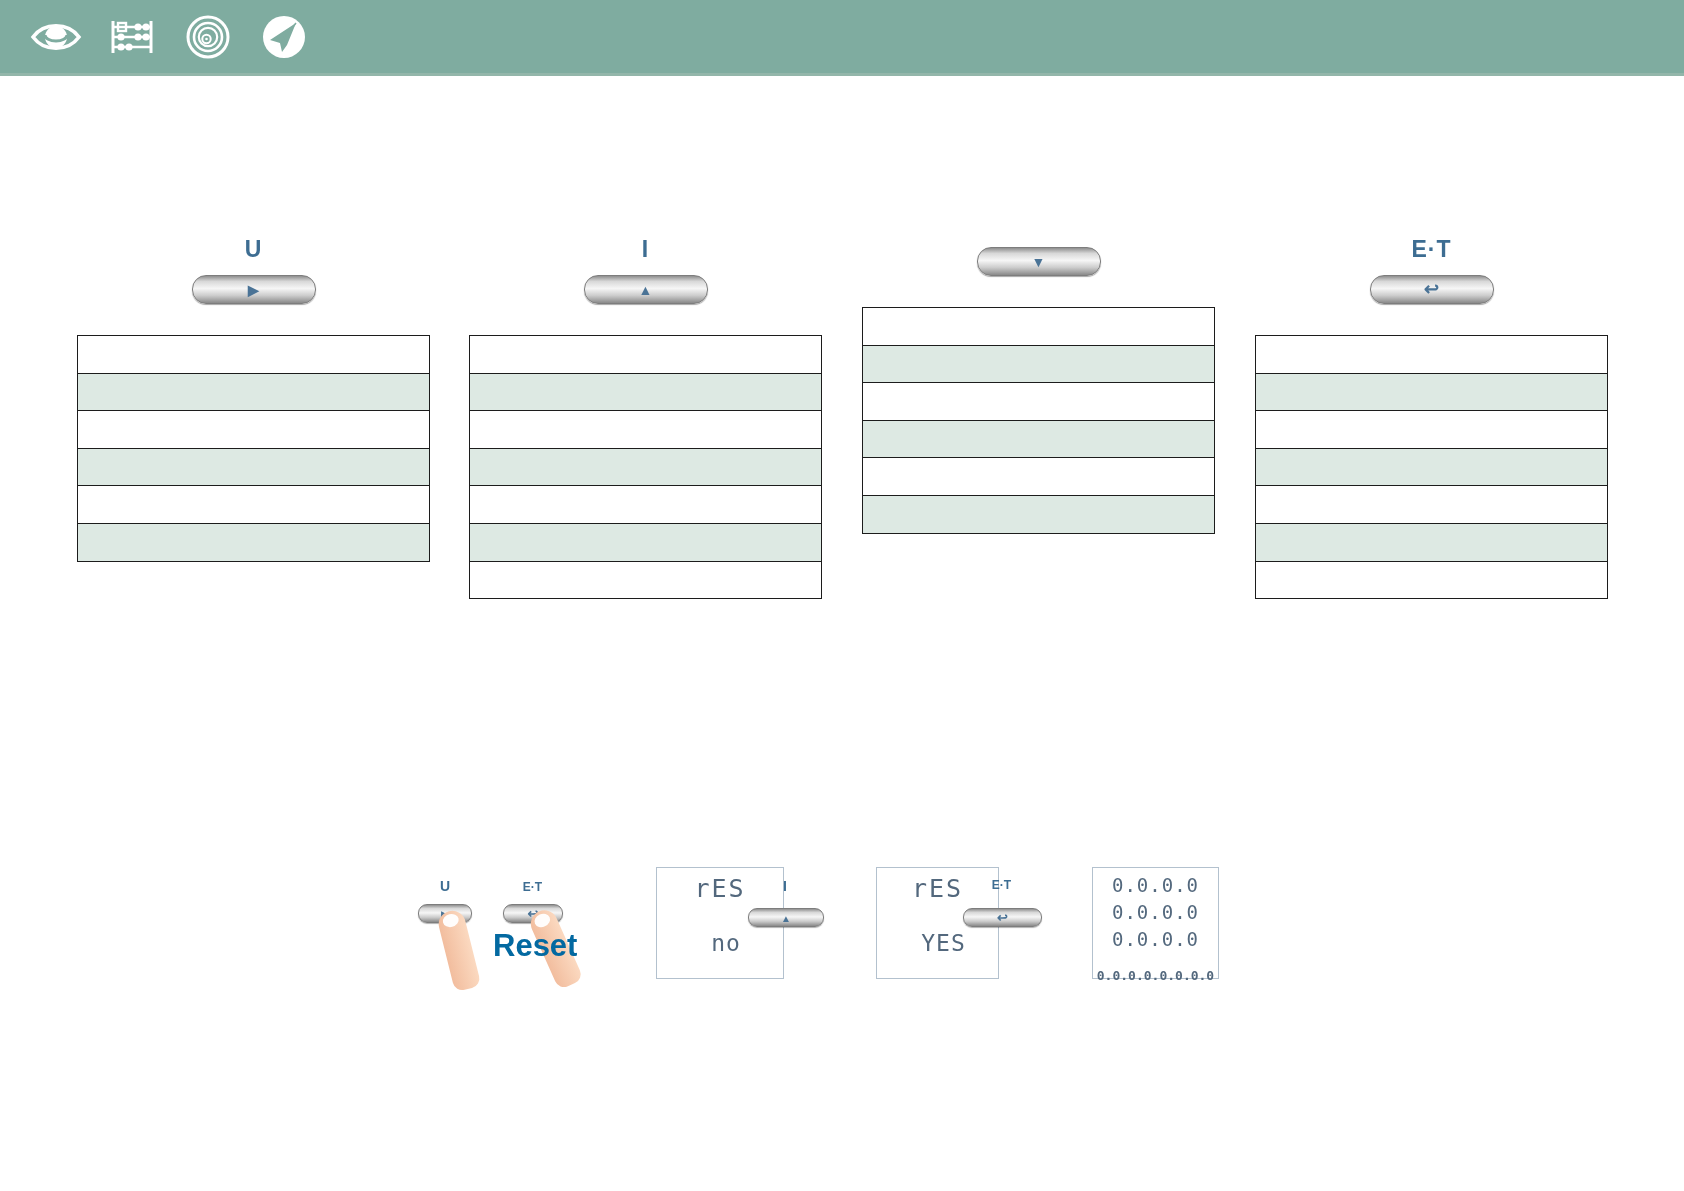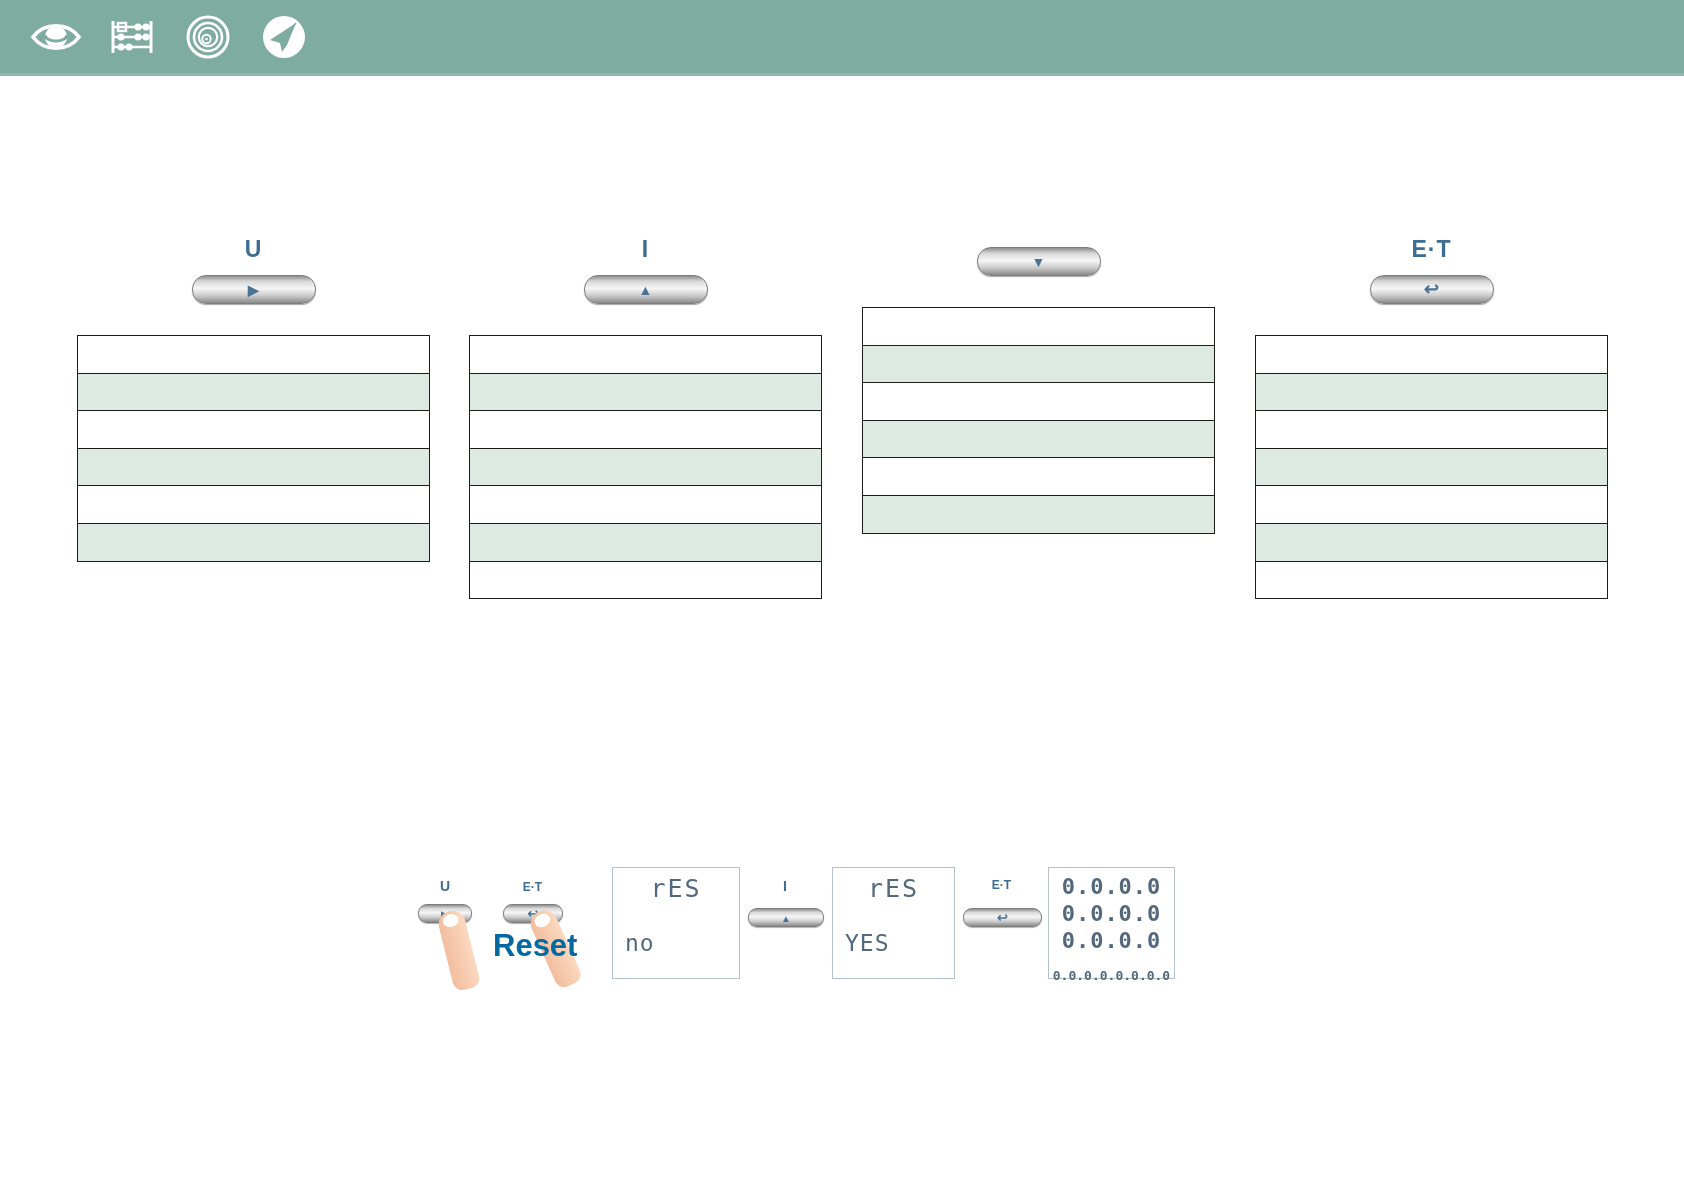--- a/index.html
+++ b/index.html
@@ -32,25 +32,25 @@
         box-shadow:0 1px 1px rgba(0,0,0,.3);text-align:center;line-height:16px;}
   .mini-pill .glyph{color:#4a7396;font-size:10px;font-weight:bold;}
   .mini-pill .glyph.ret{font-size:13px;}
   .finger{position:absolute;width:27px;height:80px;z-index:2;
           background:linear-gradient(90deg,#f2bd9e,#fbd9c0);border-radius:14px 14px 10px 10px;
           transform-origin:50% 8%;}
   .finger::before{content:"";position:absolute;top:3px;left:5px;width:16px;height:13px;
           background:#ffffff;border-radius:50%;opacity:.95;}
   .reset-caption{position:absolute;z-index:3;font-size:31px;font-weight:bold;color:#0369a1;}
   .lcd{position:absolute;top:9px;width:126px;height:110px;background:#fff;border:1px solid #b3c1ce;
-       font-family:"DejaVu Sans Mono", monospace;color:#53687d;}
+       font-family:"DejaVu Sans Mono", monospace;color:#53687d;margin-left:44px;}
   .lcd .l-top{position:absolute;top:6px;left:0;width:100%;text-align:center;font-size:25px;letter-spacing:2px;}
-  .lcd .l-mid{position:absolute;top:62px;left:0;width:100%;text-align:left;padding-left:12px;
+  .lcd .l-mid{position:absolute;top:62px;left:0;width:100%;text-align:center;padding-left:12px;
               box-sizing:border-box;font-size:23px;letter-spacing:1px;}
-  .lcd.zero .z{position:absolute;left:0;width:100%;text-align:center;font-size:22px;font-weight:bold;letter-spacing:1px;}
+  .lcd.zero .z{position:absolute;left:0;width:100%;text-align:center;font-size:19px;font-weight:normal;letter-spacing:1px;}
   .lcd.zero .z1{top:6px;}
   .lcd.zero .z2{top:33px;}
   .lcd.zero .z3{top:60px;}
   .lcd.zero .z4{top:100px;font-size:13px;font-weight:bold;letter-spacing:0;}
 </style>
 </head>
 <body>
 
 <div class="page">
 

